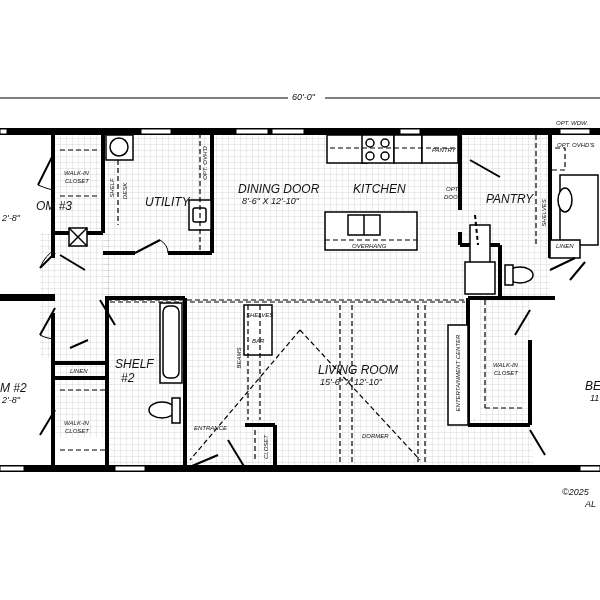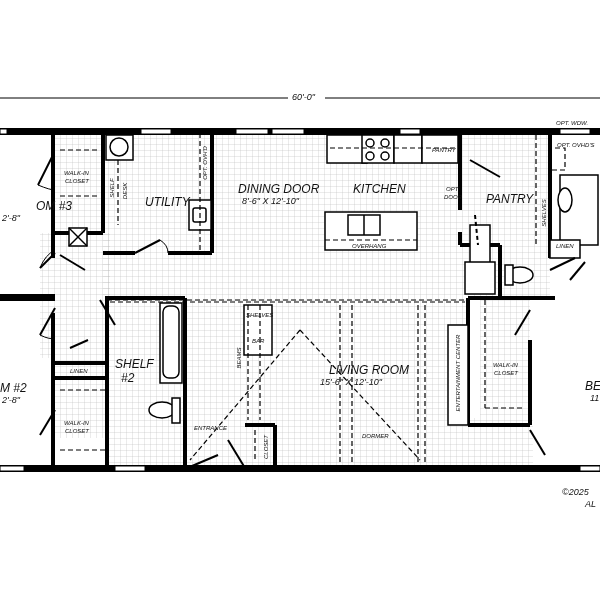--- a/index.html
+++ b/index.html
@@ -173,21 +173,21 @@
 <span class="lbl room" style="left:0px;top:382px;">M #2</span>
 <span class="lbl dim" style="left:2px;top:396px;">2'-8"</span>
 <span class="lbl room" style="left:585px;top:380px;">BE</span>
 <span class="lbl dim" style="left:590px;top:394px;">11</span>
 
 <span class="lbl room" style="left:145px;top:196px;">UTILITY</span>
 <span class="lbl room" style="left:238px;top:183px;">DINING DOOR</span>
 <span class="lbl dim" style="left:242px;top:197px;">8'-6" X 12'-10"</span>
 <span class="lbl room" style="left:353px;top:183px;">KITCHEN</span>
 <span class="lbl room" style="left:486px;top:193px;">PANTRY</span>
-<span class="lbl room" style="left:318px;top:364px;padding-left:11px;">LIVING ROOM</span>
+<span class="lbl room" style="left:318px;top:364px;">LIVING ROOM</span>
 <span class="lbl dim" style="left:320px;top:378px;">15'-6" X 12'-10"</span>
 <span class="lbl room" style="left:115px;top:358px;">SHELF</span>
 <span class="lbl room" style="left:121px;top:372px;">#2</span>
 
 <span class="lbl small" style="left:64px;top:170px;">WALK-IN</span>
 <span class="lbl small" style="left:65px;top:178px;">CLOSET</span>
 <span class="lbl small" style="left:64px;top:420px;">WALK-IN</span>
 <span class="lbl small" style="left:65px;top:428px;">CLOSET</span>
 <span class="lbl small" style="left:493px;top:362px;">WALK-IN</span>
 <span class="lbl small" style="left:494px;top:370px;">CLOSET</span>

